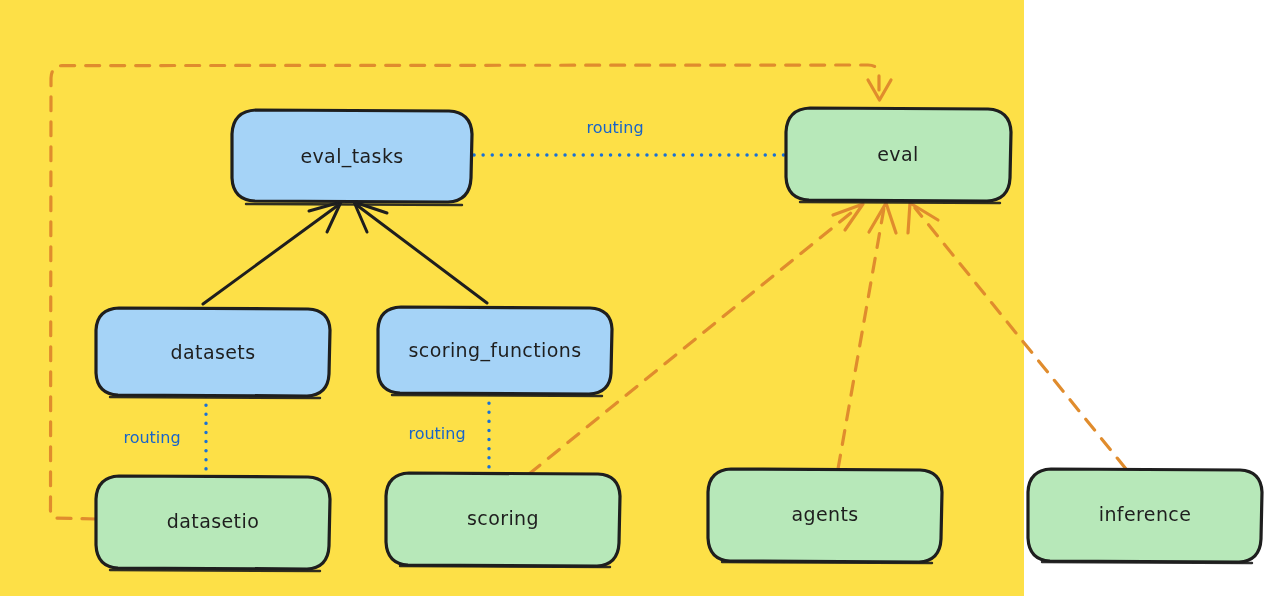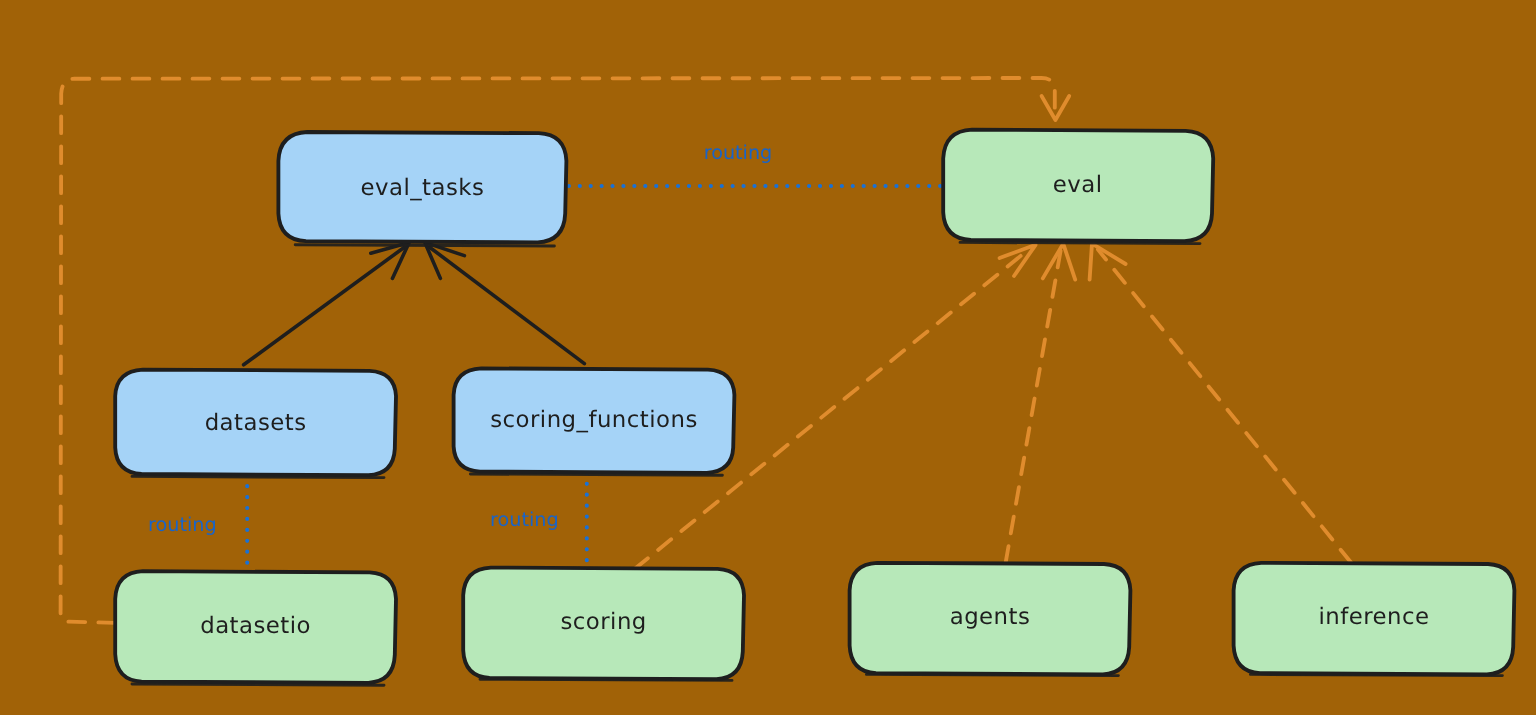--- a/index.html
+++ b/index.html
@@ -9,23 +9,23 @@
     background: #ffffff;
   }
   body {
     width: 1280px;
     height: 596px;
     overflow: hidden;
     font-family: "DejaVu Sans", sans-serif;
   }
   #diagram-root {
     position: relative;
-    width: 1280px;
+    width: 1024px;
     height: 596px;
-    background: #a16207;
+    background: #fde047;
     text-align: right;
   }
   svg#diagram-svg {
     position: absolute;
     top: 0; left: 0;
     width: 1280px;
     height: 596px;
     display: block;
   }
   .node-shape {

